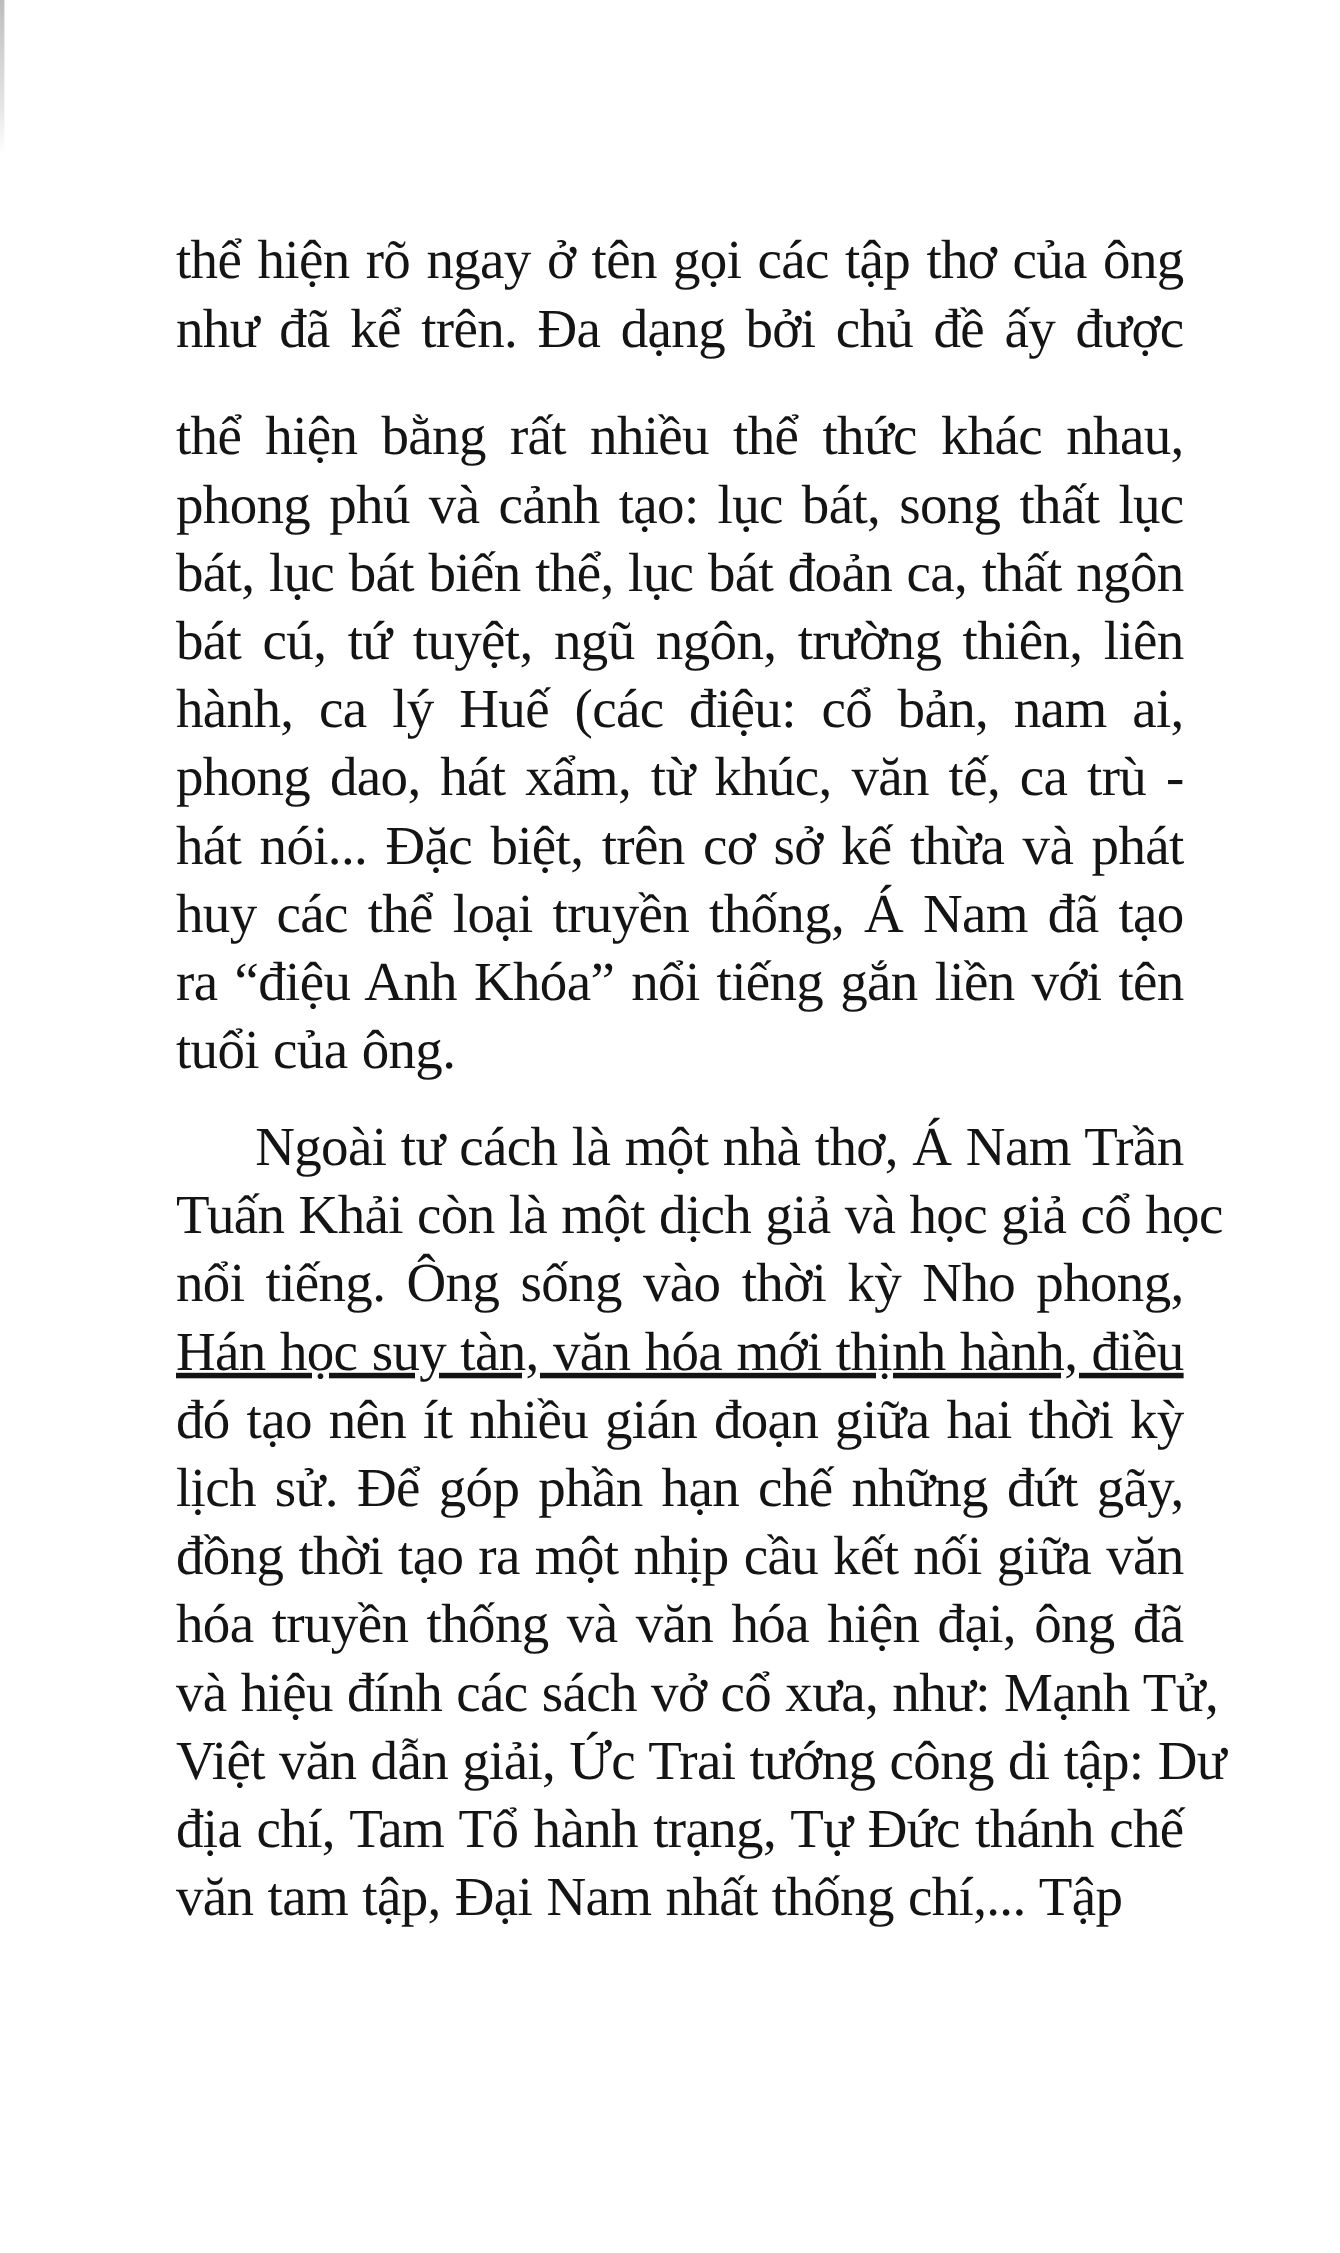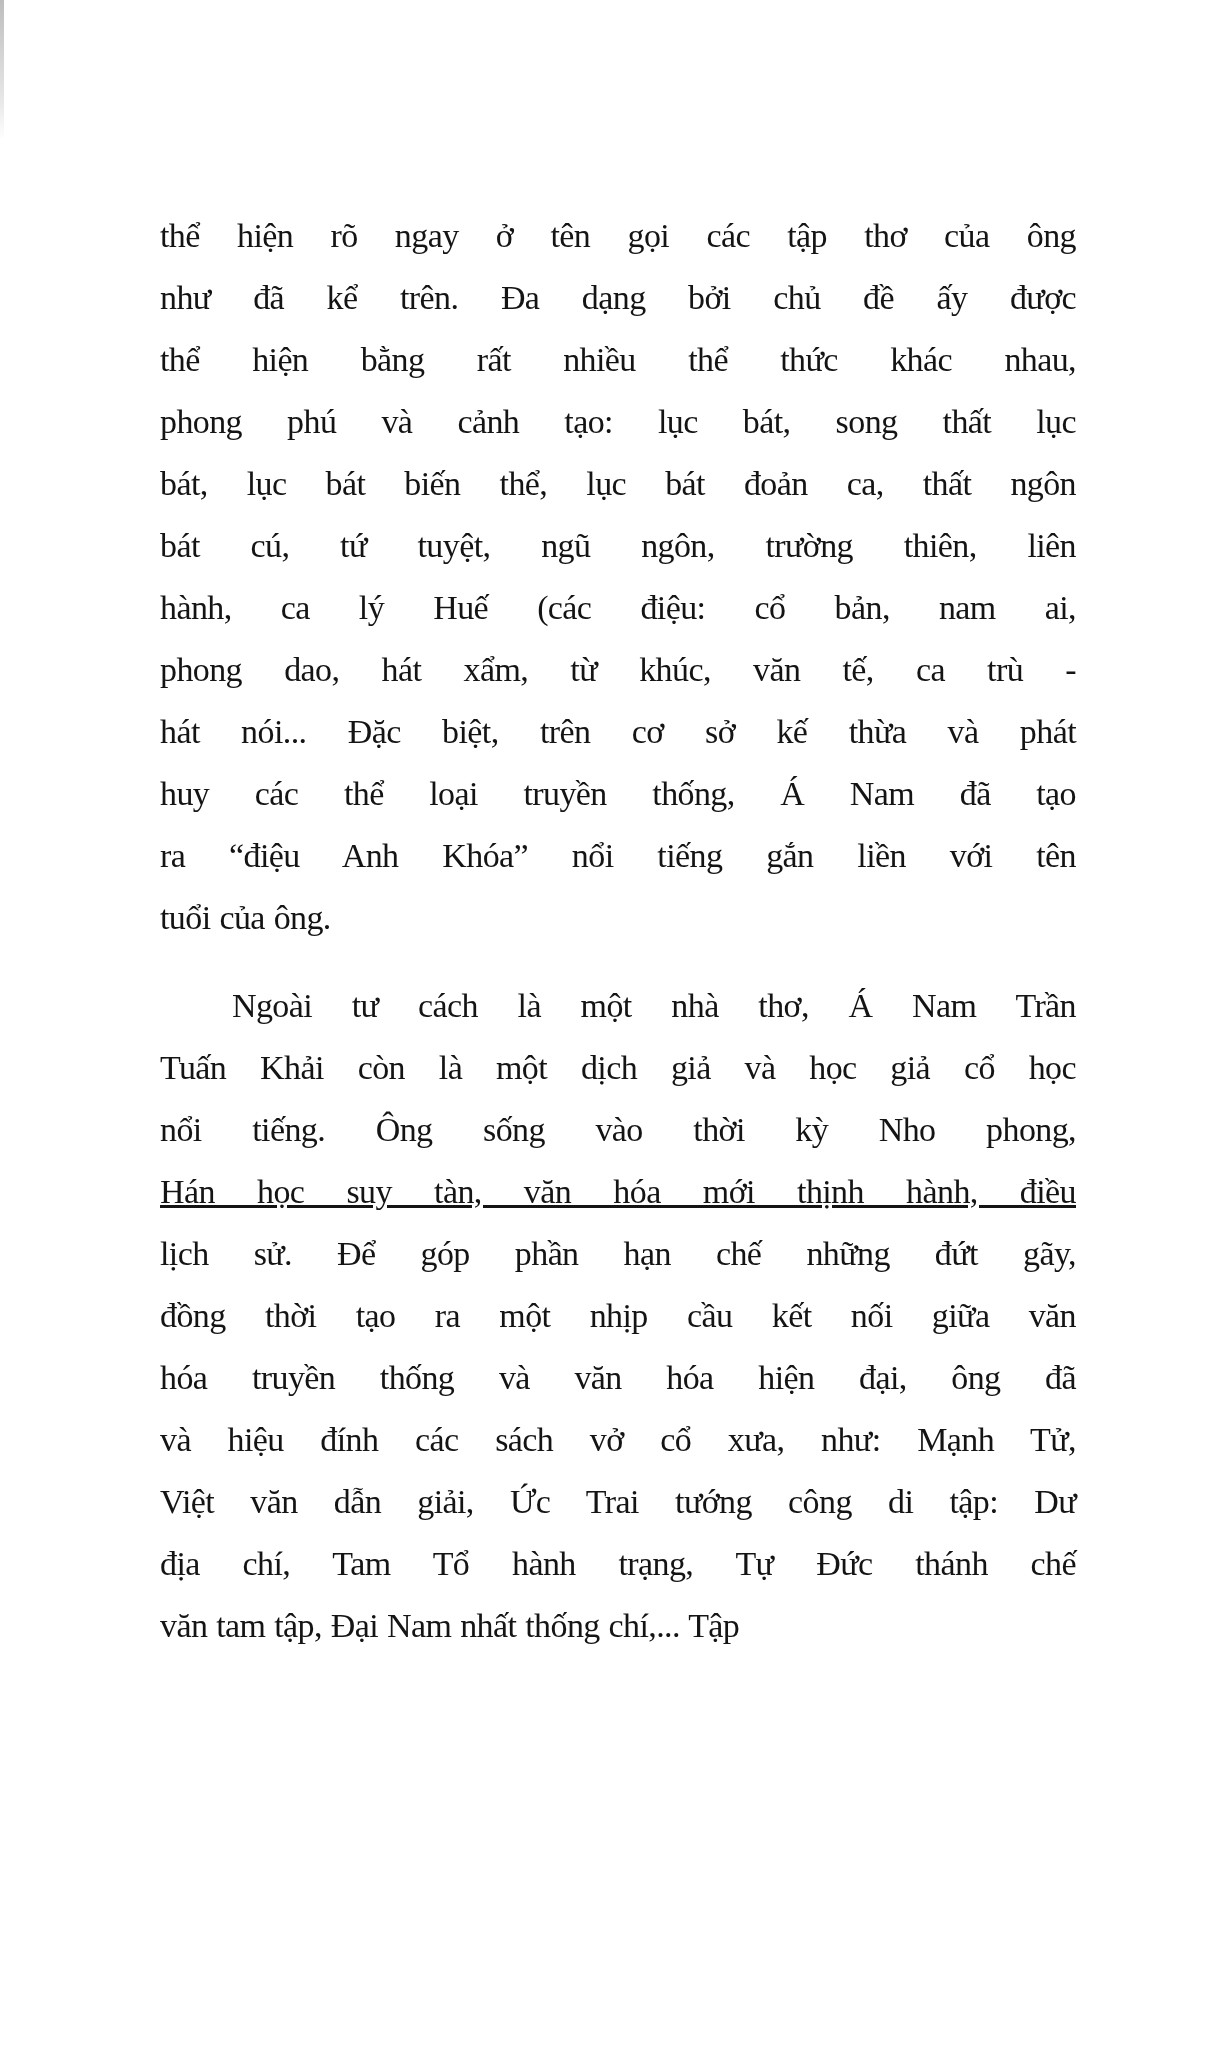--- a/index.html
+++ b/index.html
@@ -22,21 +22,21 @@
       height: 140px;
       background: linear-gradient(to bottom, #bdbdbd, #e6e6e6 70%, #ffffff);
     }
     .page {
       position: absolute;
       left: 160px;
       top: 205px;
       width: 916px;
       color: #141414;
       font-family: "Liberation Serif", "DejaVu Serif", serif;
-      font-size: 34px;
+      font-size: 50px;
       line-height: 62px;
       letter-spacing: -0.6px;
       word-spacing: 1px;
     }
     .para {
       margin: 0;
       text-align: justify;
       text-align-last: left;
       hyphens: none;
     }
@@ -60,36 +60,37 @@
   </style>
 </head>
 <body>
 
 <div class="edge-line"></div>
 
 <div class="page" id="page">
   <p class="para">
       <span class="line" style="text-indent: 0px;"><span>thể hiện rõ ngay ở tên gọi các tập thơ của ông</span></span>
       <span class="line" style="text-indent: 0px;"><span>như đã kể trên. </span><span class="it">Đa dạng</span><span> bởi chủ đề ấy được</span></span>
-      <span class="line" style="text-indent: 0px;"><span>thể hiện bằng rất nhiều thể thức khác nhau,</span></span>
+      <span class="line" style="text-indent: 0px; margin-top: 36px;"><span>thể hiện bằng rất nhiều thể thức khác nhau,</span></span>
       <span class="line" style="text-indent: 0px;"><span>phong phú và cảnh tạo: lục bát, song thất lục</span></span>
       <span class="line" style="text-indent: 0px;"><span>bát, lục bát biến thể, lục bát đoản ca, thất ngôn</span></span>
       <span class="line" style="text-indent: 0px;"><span>bát cú, tứ tuyệt, ngũ ngôn, trường thiên, liên</span></span>
       <span class="line" style="text-indent: 0px;"><span>hành, ca lý Huế (các điệu: cổ bản, nam ai,</span></span>
       <span class="line" style="text-indent: 0px;"><span>phong dao, hát xẩm, từ khúc, văn tế, ca trù -</span></span>
       <span class="line" style="text-indent: 0px;"><span>hát nói... Đặc biệt, trên cơ sở kế thừa và phát</span></span>
       <span class="line" style="text-indent: 0px;"><span>huy các thể loại truyền thống, Á Nam đã tạo</span></span>
       <span class="line" style="text-indent: 0px;"><span>ra “điệu Anh Khóa” nổi tiếng gắn liền với tên</span></span>
       <span class="line last" style="text-indent: 0px;"><span>tuổi của ông.</span></span>
     </p>
   <p class="para indent">
       <span class="line" style="text-indent: 72px;"><span>Ngoài tư cách là một nhà thơ, Á Nam Trần</span></span>
       <span class="line" style="text-indent: 0px;"><span>Tuấn Khải còn là một dịch giả và học giả cổ học</span></span>
       <span class="line" style="text-indent: 0px;"><span>nổi tiếng. Ông sống vào thời kỳ Nho phong,</span></span>
       <span class="line" style="text-indent: 0px; text-decoration: underline;"><span>Hán học suy tàn, văn hóa mới thịnh hành, điều</span></span>
+      <span class="line" style="text-indent: 0px;"><span>đó tạo nên ít nhiều gián đoạn giữa hai thời kỳ</span></span>
       <span class="line" style="text-indent: 0px;"><span>lịch sử. Để góp phần hạn chế những đứt gãy,</span></span>
       <span class="line" style="text-indent: 0px;"><span>đồng thời tạo ra một nhịp cầu kết nối giữa văn</span></span>
       <span class="line" style="text-indent: 0px;"><span>hóa truyền thống và văn hóa hiện đại, ông đã</span></span>
       <span class="line" style="text-indent: 0px;"><span>và hiệu đính các sách vở cổ xưa, như: </span><span class="it">Mạnh Tử,</span></span>
       <span class="line" style="text-indent: 0px;"><span class="it">Việt văn dẫn giải, Ức Trai tướng công di tập: Dư</span></span>
       <span class="line" style="text-indent: 0px;"><span class="it">địa chí, Tam Tổ hành trạng, Tự Đức thánh chế</span></span>
       <span class="line last" style="text-indent: 0px;"><span class="it">văn tam tập, Đại Nam nhất thống chí,</span><span>... Tập</span></span>
     </p>
 </div>
 

